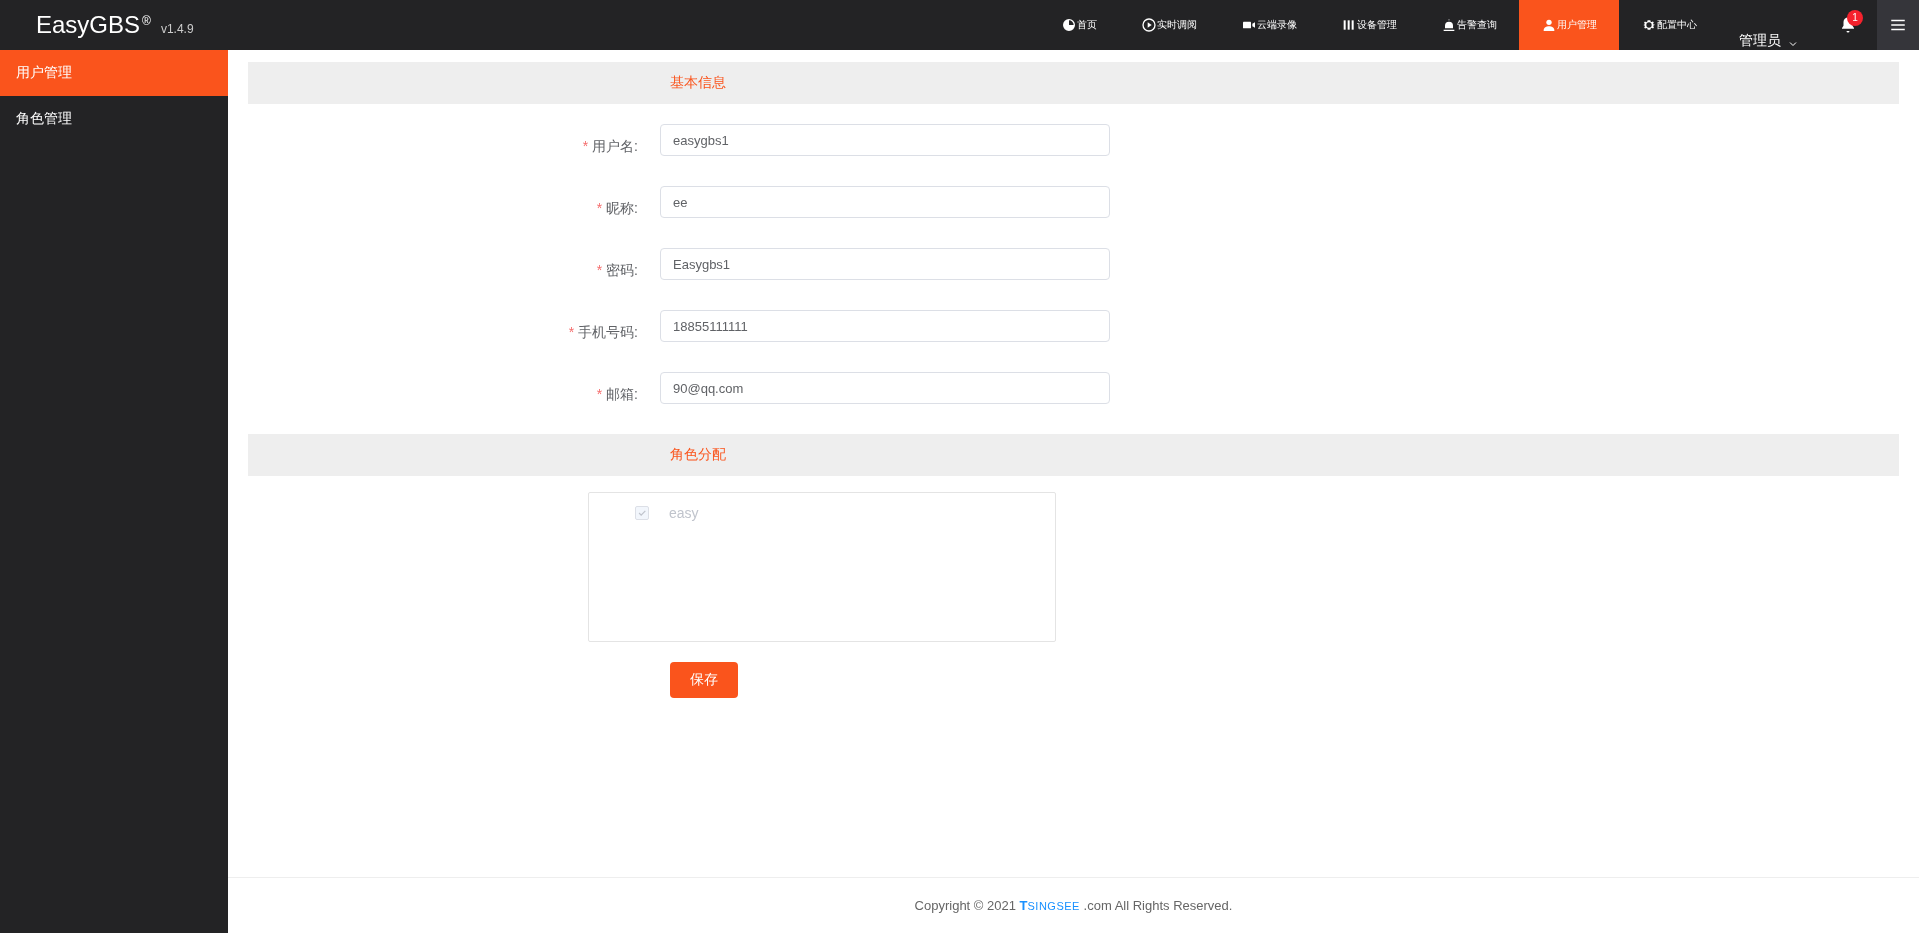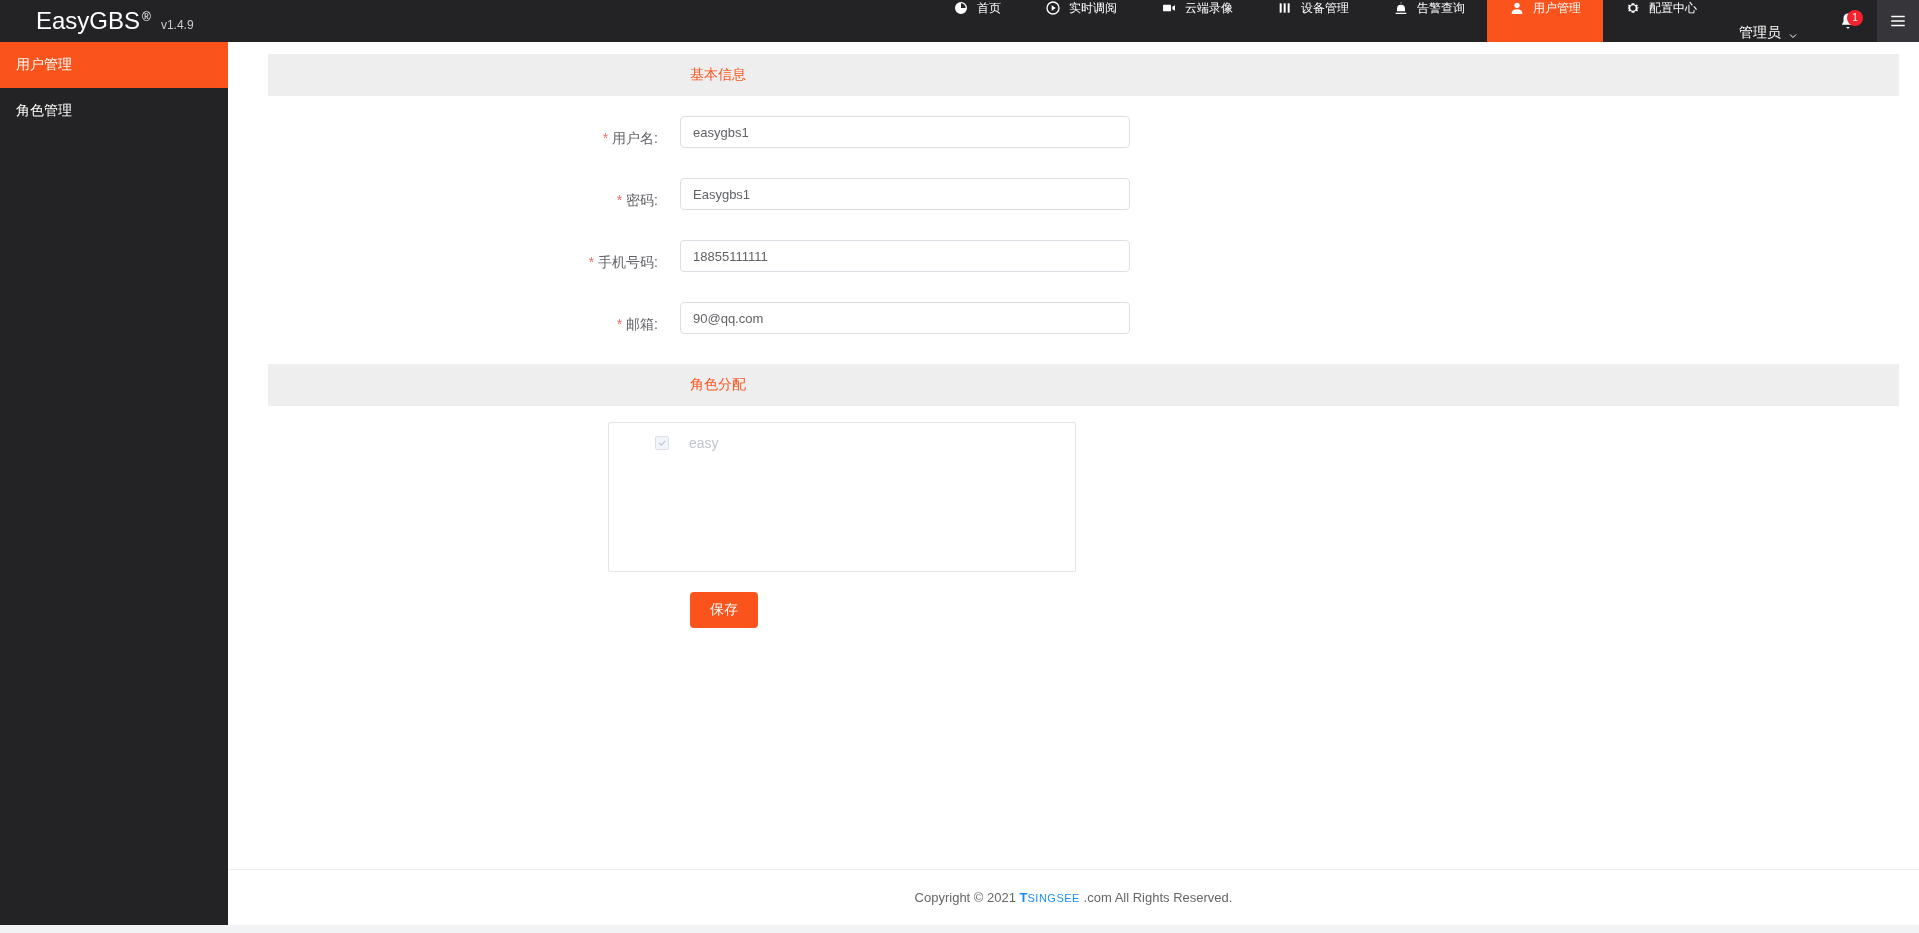--- a/index.html
+++ b/index.html
@@ -1,46 +1,46 @@
 <!DOCTYPE html>
 <html><head>
   <meta charset="utf-8">
   <style>
     * { box-sizing: border-box; margin: 0; padding: 0; }
     body { font-family: "Microsoft YaHei", Arial, sans-serif; font-size: 14px; color: #333; background: #f2f3f5; height: 100vh; overflow: hidden; }
     
-    .header { height: 42px; background: #232325; display: flex; align-items: center; color: #fff; position: relative; }
+    .header { height: 50px; background: #232325; display: flex; align-items: center; color: #fff; position: relative; }
     .brand { padding: 0 36px; display: flex; align-items: baseline; }
     .brand-name { font-size: 24px; font-weight: 400; }
     .brand-reg { font-size: 12px; margin-left: 2px; position: relative; top: -8px; }
     .brand-ver { font-size: 12px; margin-left: 10px; color: #ccc; }
     
     .nav { display: flex; height: 100%; margin-left: auto; }
-    .nav-item { display: flex; padding: 0 22px; cursor: pointer; color: #fff; height: 100%; font-size: 12px; gap: 8px; }
+    .nav-item { display: flex; align-items: center; padding: 0 22px; cursor: pointer; color: #fff; height: 100%; font-size: 10px; }
     .nav-item.active { background: #fa541c; }
     .nav-icon { width: 16px; height: 16px; display: inline-flex; align-items: center; justify-content: center; }
     
     .header-right { display: flex; align-items: center; height: 100%; }
     .header-dropdown { display: flex; align-items: flex-end; padding: 0 20px; cursor: pointer; color: #fff; gap: 6px; height: 100%; }
     .bell-wrap { position: relative; padding: 0 20px; cursor: pointer; height: 100%; display: flex; align-items: center; }
     .badge { position: absolute; top: 10px; right: 14px; background: #f5222d; color: #fff; font-size: 10px; border-radius: 8px; min-width: 16px; height: 16px; line-height: 16px; text-align: center; padding: 0 4px; }
     .menu-btn { width: 42px; height: 100%; display: flex; align-items: center; justify-content: center; background: #35353a; cursor: pointer; }
     
     .body { display: flex; height: calc(100vh - 50px); }
     .sidebar { width: 228px; background: #232325; color: #fff; flex-shrink: 0; }
     .side-item { padding: 14px 16px; cursor: pointer; font-size: 14px; }
     .side-item.active { background: #fa541c; }
     
     .main { flex: 1; overflow-y: auto; display: flex; flex-direction: column; background: #fff; }
     .breadcrumb { padding: 16px 20px; color: #666; font-size: 14px; border-bottom: 1px solid transparent; }
     .breadcrumb .bold { font-weight: 700; color: #333; }
     .breadcrumb .sep { margin: 0 6px; color: #ccc; }
     .breadcrumb .cur { color: #999; }
     
-    .content { flex: 1; padding: 12px 20px 20px; background: #fff; margin-left: 20px; }
+    .content { flex: 1; padding: 12px 20px 20px; background: #fff; }
     .panel { background: #fff; }
     
     .section-head { background: #eee; padding: 12px 0; }
     .section-title { color: #fa541c; font-size: 14px; margin-left: 422px; font-weight: 400; }
     
     .form-row { display: flex; align-items: flex-end; margin: 20px 0 30px; gap: 12px; }
     .form-label { width: 400px; text-align: right; padding-right: 10px; color: #606266; font-size: 14px; }
     .form-label .req { color: #f56c6c; margin-right: 4px; }
     .form-input { width: 450px; height: 32px; border: 1px solid #dcdfe6; border-radius: 4px; padding: 0 12px; font-size: 13px; color: #606266; outline: none; }
     
@@ -171,20 +171,24 @@
 
         <div class="section-head">
           <div class="section-title">基本信息</div>
         </div>
 
         <div class="form-row">
           <label class="form-label"><span class="req">*</span><span>用户名:</span></label>
           <input class="form-input" value="easygbs1" style="">
         </div>
 
+        <div class="form-row">
+          <label class="form-label"><span class="req">*</span><span>昵称:</span></label>
+          <input class="form-input" value="ee" style="">
+        </div>
 
         <div class="form-row">
           <label class="form-label"><span class="req">*</span><span>密码:</span></label>
           <input class="form-input" value="Easygbs1" style="">
         </div>
 
         <div class="form-row">
           <label class="form-label"><span class="req">*</span><span>手机号码:</span></label>
           <input class="form-input" value="18855111111" style="">
         </div>

